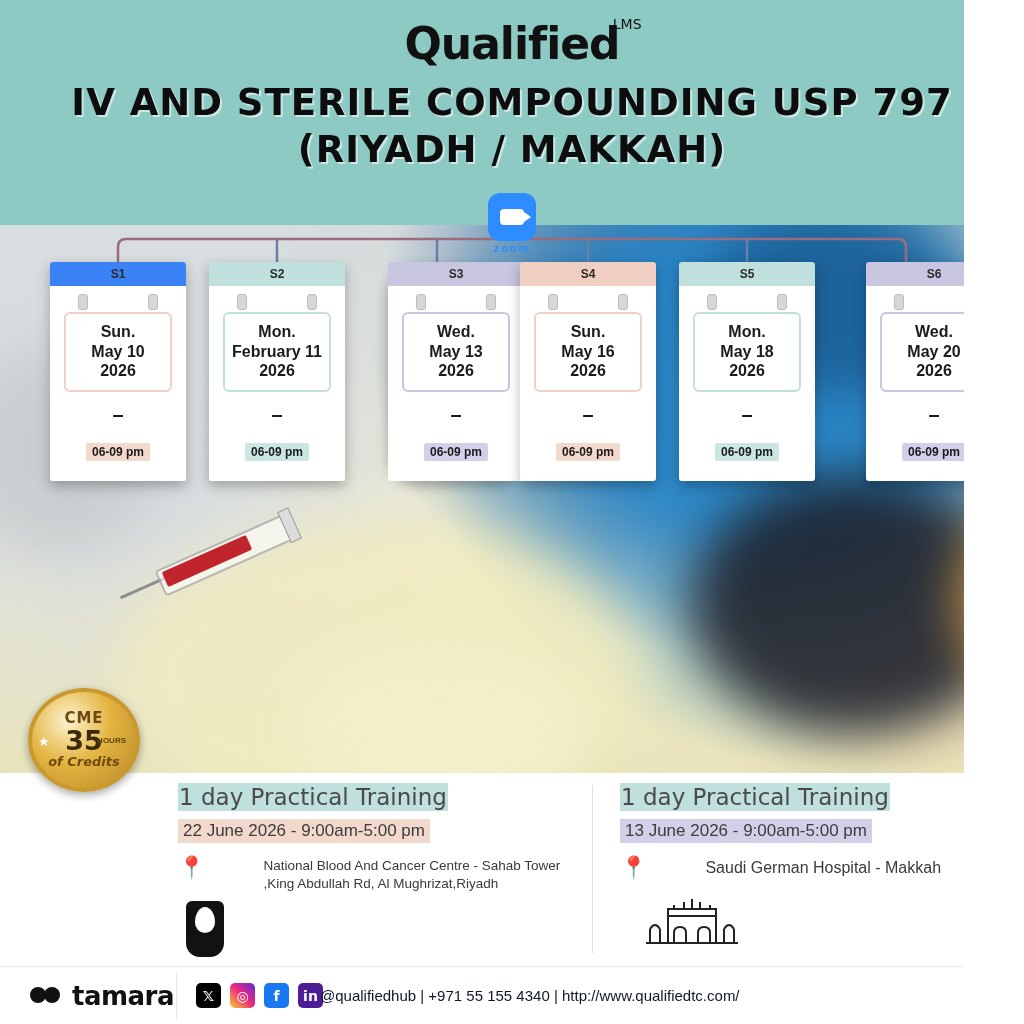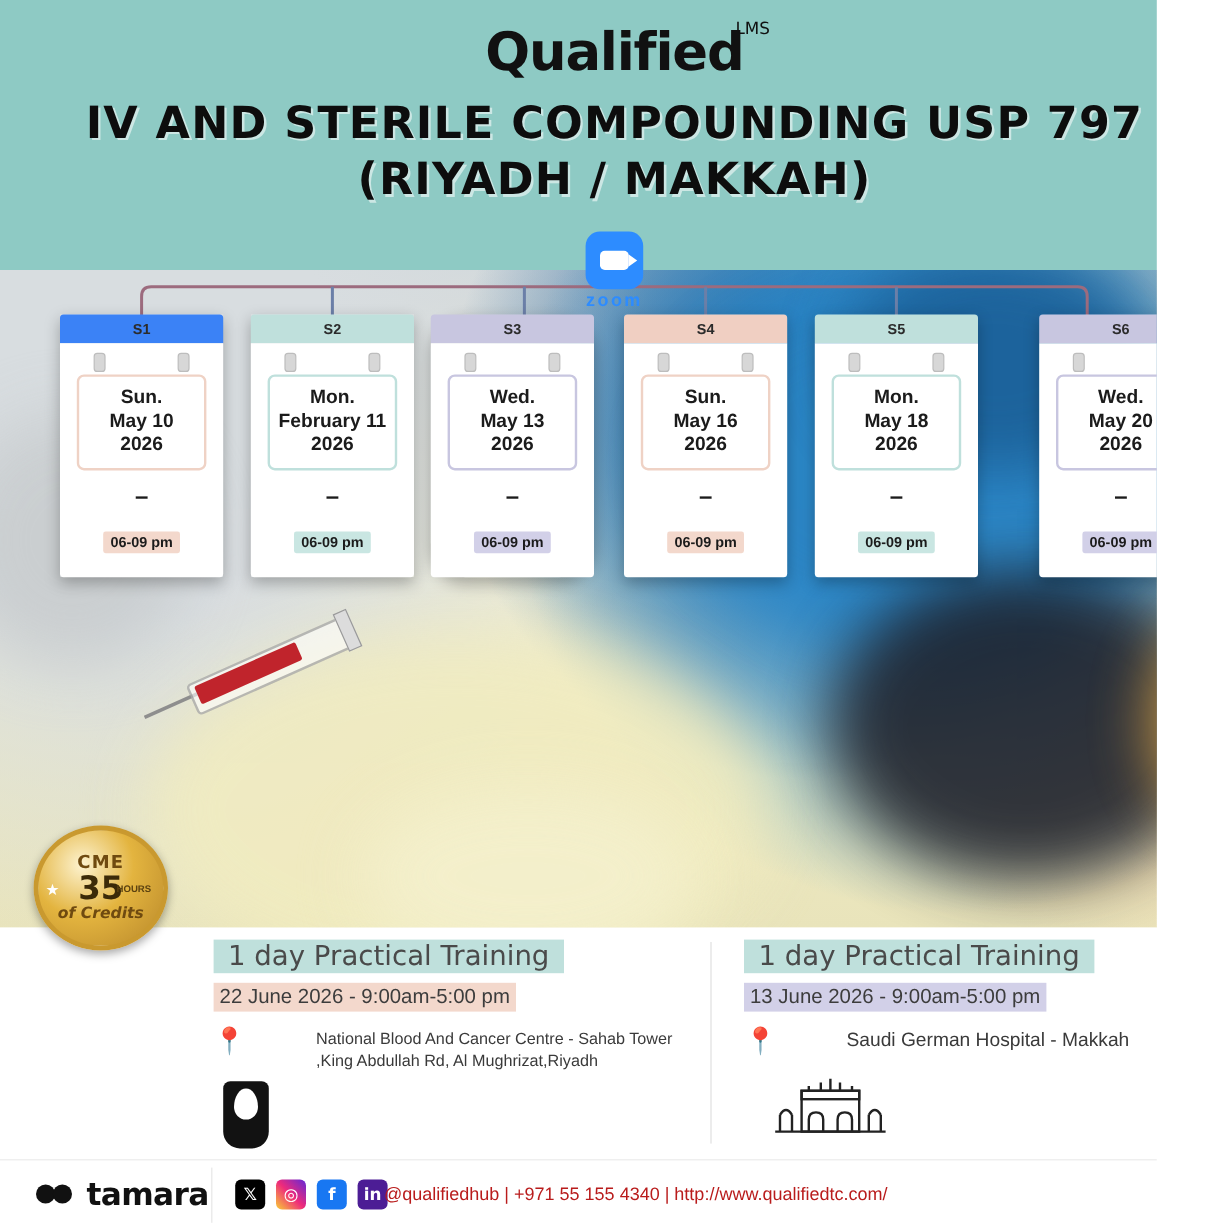--- a/index.html
+++ b/index.html
@@ -61,21 +61,21 @@
   .syringe .barrel{position:absolute;left:24px;top:8px;width:140px;height:24px;background:rgba(255,255,255,.6);border:2px solid rgba(120,120,120,.5);border-radius:4px;}
   .syringe .fluid{position:absolute;left:30px;top:12px;width:92px;height:16px;background:#c0242c;border-radius:2px;}
   .syringe .needle{position:absolute;left:-18px;top:17px;width:48px;height:3px;background:#8e8e8e;}
   .syringe .plunger{position:absolute;left:160px;top:4px;width:10px;height:32px;background:#dcdcdc;border:1px solid #9a9a9a;}
 
   
   .zoom-wrap{position:absolute;left:486px;top:193px;width:52px;height:58px;text-align:center;z-index:6;}
   .zoom-icon{width:48px;height:48px;border-radius:12px;background:#2d8cff;display:flex;align-items:center;justify-content:center;margin:0 auto;}
   .zoom-cam{width:24px;height:16px;background:#fff;border-radius:4px;position:relative;}
   .zoom-cam:after{content:"";position:absolute;right:-7px;top:3px;border-top:5px solid transparent;border-bottom:5px solid transparent;border-left:7px solid #fff;}
-  .zoom-label{font-size:15px;font-weight:700;color:#2d8cff;letter-spacing:2px;margin-top:1px;}
+  .zoom-label{font-size:11px;font-weight:700;color:#2d8cff;letter-spacing:2px;margin-top:1px;}
 
   .connectors{position:absolute;left:0;top:225px;width:1024px;height:60px;z-index:5;}
 
   
   .cards{position:absolute;left:0;top:225px;width:1024px;height:280px;z-index:7;}
   .card{
     position:absolute;top:37px;width:136px;
     box-shadow:0 5px 12px rgba(0,0,0,.28);
   }
   .card .tab{
@@ -123,21 +123,21 @@
   .practical{
     position:absolute;left:0;top:773px;width:1024px;height:193px;background:#fff;
   }
   .divider-v{position:absolute;left:592px;top:12px;width:1px;height:168px;background:#e0e0e0;}
   .col{position:absolute;top:10px;}
   .col.left{left:178px;width:400px;}
   .col.right{left:620px;width:380px;}
   .p-title{
     display:inline-block;font-size:23px;color:#4a4a4a;
     font-family:"DejaVu Sans",sans-serif;
-    padding:1px 12px;
+    padding:1px 1px;
   }
   .p-date{
     display:inline-block;font-size:17px;color:#3c3c3c;margin-top:8px;padding:2px 5px;
   }
   .p-venue{display:flex;gap:10px;margin-top:14px;align-items:flex-start;}
   .pin{font-size:22px;line-height:1;}
   .venue-text{font-size:13.5px;color:#3a3a3a;line-height:1.35;margin-left:48px;}
   .venue-text.big{font-size:16px;line-height:1.35;}
 
   .logo-blood{position:absolute;left:186px;top:128px;width:38px;height:56px;}
@@ -156,21 +156,21 @@
   .tamara .dots i:nth-child(1){left:0;}
   .tamara .dots i:nth-child(2){left:14px;background:#111;}
   .tamara .tname{font-family:"DejaVu Sans",sans-serif;font-size:26px;font-weight:700;color:#111;letter-spacing:-.5px;}
   .fdiv{position:absolute;left:176px;top:6px;width:1px;height:46px;background:#e6e6e6;}
   .socials{position:absolute;left:196px;top:16px;display:flex;align-items:center;gap:9px;}
   .sicon{width:25px;height:25px;border-radius:5px;display:flex;align-items:center;justify-content:center;color:#fff;font-size:14px;font-weight:700;font-family:"DejaVu Sans",sans-serif;}
   .s-x{background:#000;}
   .s-ig{background:linear-gradient(45deg,#f9ce34,#ee2a7b,#6228d7);}
   .s-fb{background:#1877f2;}
   .s-li{background:#4c1d95;}
-  .contact{position:absolute;left:320px;top:20px;font-size:15px;color:#b91c1c;}
+  .contact{position:absolute;left:320px;top:20px;font-size:15px;color:#0f172a;}
   .ashp{position:absolute;right:22px;top:4px;text-align:center;}
   .ashp .rep{font-size:11px;font-weight:700;color:#222;font-family:"DejaVu Sans",sans-serif;}
   .ashp .name{font-family:"DejaVu Sans",sans-serif;font-size:35px;font-weight:700;color:#0a5ca8;letter-spacing:-1px;line-height:1;}
   .ashp .swoosh{position:absolute;right:-2px;top:10px;width:30px;height:16px;background:#f47b20;border-radius:50% 50% 0 50%;transform:rotate(-18deg);}
 </style>
 </head>
 <body>
 
 <div class="poster">
 
@@ -241,21 +241,21 @@
         <div class="datebox" style="border-color:#bfe0dc">
           <div>Mon.</div>
           <div>February 11</div>
           <div>2026</div>
         </div>
         <div class="dash">–</div>
         <div class="time" style="background:#c9e6e2">06-09 pm</div>
       </div>
     </div>
 
-    <div class="card" style="left:359px;border-radius:29px;">
+    <div class="card" style="left:388px;border-radius:29px;">
       <div class="tab" style="background:#c8c6e0">S3</div>
       <div class="body">
         <div class="rings">
             <span class="ring l"></span>
             <span class="ring r"></span>
           </div>
         <div class="datebox" style="border-color:#c8c6e0">
           <div>Wed.</div>
           <div>May 13</div>
           <div>2026</div>

